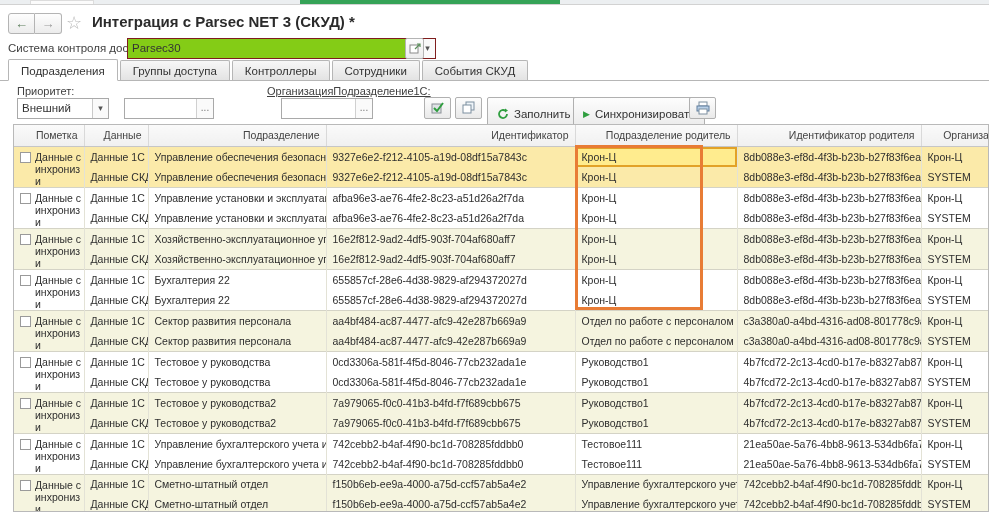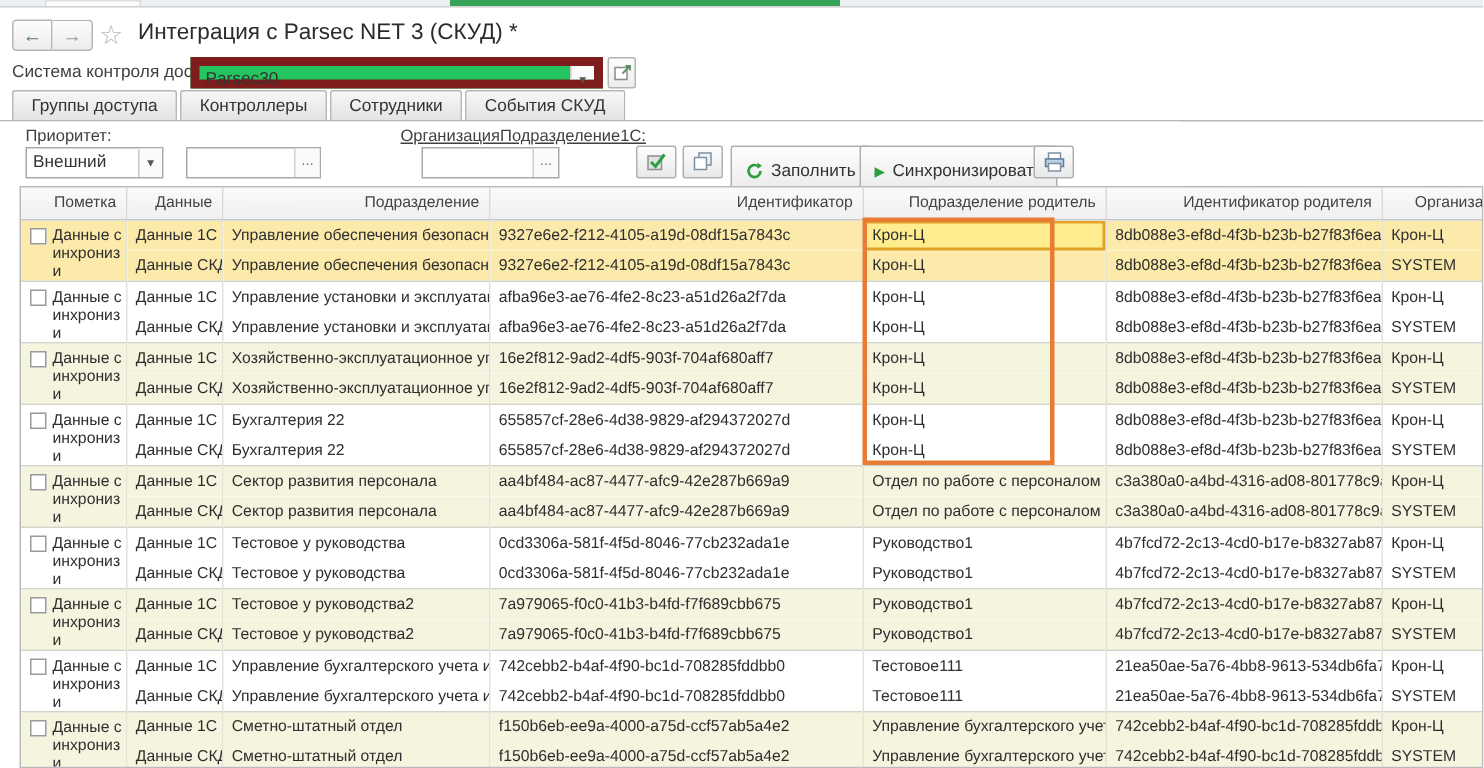--- a/index.html
+++ b/index.html
@@ -14,26 +14,26 @@
   .top-strip .tab-lt { position:absolute; left:30px; top:0; width:64px; height:4px; background:#fbfbfb; border:1px solid #dcdcdc; border-bottom:none; }
 
   
   .nav-group { position:absolute; left:8px; top:13px; display:flex; }
   .nav-btn { width:27px; height:21px; background:linear-gradient(#fdfdfd,#ececec);
              border:1px solid #b4b4b4; color:#5a7d5a; font-size:13px; line-height:19px;
              text-align:center; cursor:default; }
   .nav-btn.back { border-radius:3px 0 0 3px; }
   .nav-btn.fwd  { border-radius:0 3px 3px 0; border-left:none; color:#9a9a9a; }
   .star { position:absolute; left:66px; top:12px; font-size:18px; color:#b9b9b9; }
-  .page-title { position:absolute; left:92px; top:13px; font-size:15px; font-weight:normal; color:#2b2b2b; }
+  .page-title { position:absolute; left:92px; top:13px; font-size:15px; font-weight:bold; color:#2b2b2b; }
 
   
   .acs-label { position:absolute; left:8px; top:42px; font-size:11.5px; color:#404040; }
-  .acs-combo { position:absolute; left:127px; top:38px; width:275px; height:21px;
-               border:6px solid #7f1d1d; background:#22c55e; display:flex; }
+  .acs-combo { position:absolute; left:127px; top:38px; width:309px; height:21px;
+               border:1px solid #7f1d1d; background:#84cc16; display:flex; }
   .acs-value { flex:1; font-size:11.5px; padding:3px 4px 0 4px; }
   .combo-arrow { width:16px; border-left:1px solid #c9c9c9; font-size:9px; color:#555;
                  text-align:center; line-height:19px; background:#fafafa; }
   .acs-open { position:absolute; left:405px; top:38px; width:19px; height:21px;
               border:1px solid #b4b4b4; background:linear-gradient(#fdfdfd,#ececec);
               border-radius:2px; display:flex; align-items:center; justify-content:center; }
 
   
   .tabs { position:absolute; left:0; top:59px; width:989px; height:22px;
           border-bottom:1px solid #b6b6b6; padding-left:8px; display:flex; align-items:flex-end; }
@@ -106,20 +106,21 @@
   <div class="acs-open">
     <span>
       <svg width="12" height="12" viewBox="0 0 12 12">
         <rect x="1" y="2" width="8" height="8" fill="#fff" stroke="#8a8a8a"></rect>
         <path d="M6 6 L11 1 M8 1 H11 V4" stroke="#5b8f5b" fill="none" stroke-width="1.2"></path>
       </svg>
     </span>
   </div>
 
   <div class="tabs">
+    <div class="tab active">Подразделения</div>
     <div class="tab">Группы доступа</div>
     <div class="tab">Контроллеры</div>
     <div class="tab">Сотрудники</div>
     <div class="tab">События СКУД</div>
   </div>
 
   <div class="filters">
     <div class="flt-label" style="left:17px;">Приоритет:</div>
     <div class="flt-ctrl" style="left:17px; width:92px;">
       <div class="flt-text">Внешний</div>

